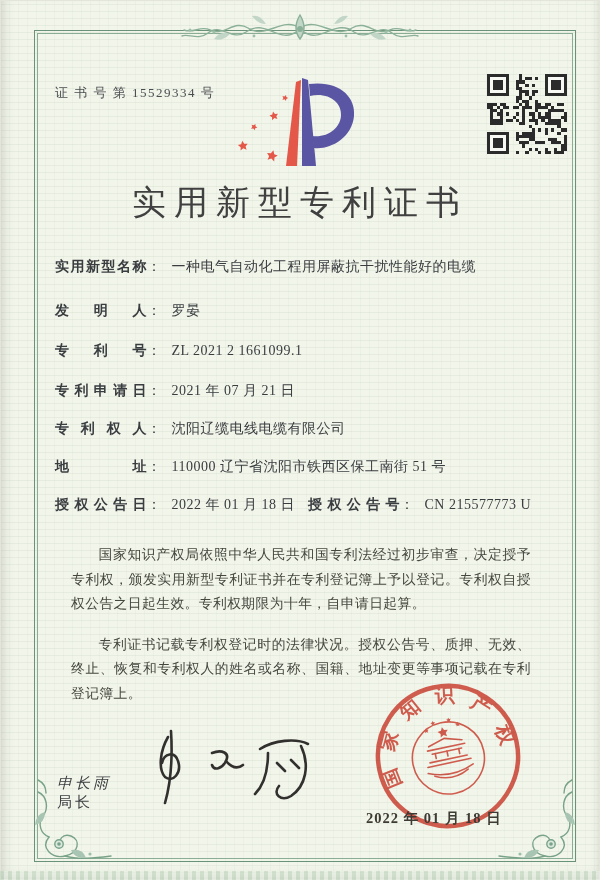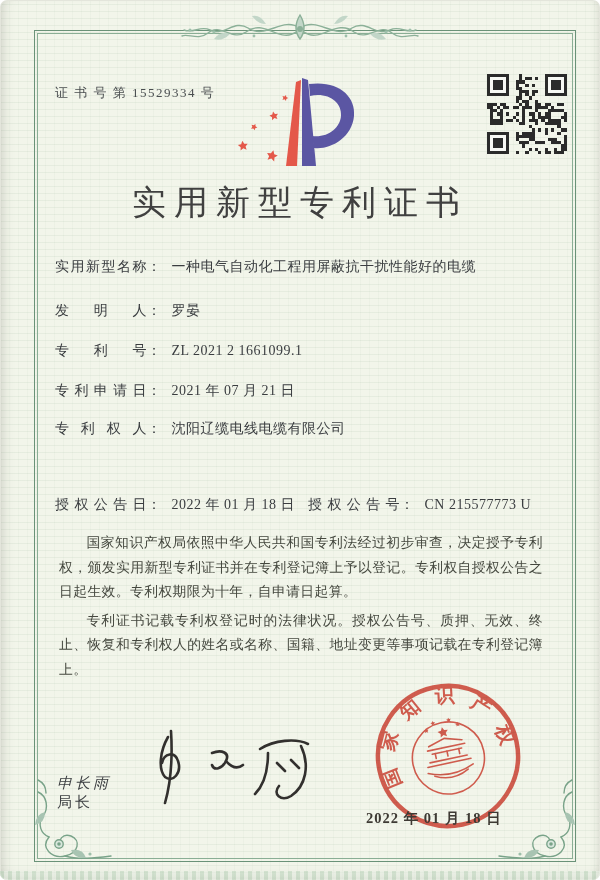--- a/index.html
+++ b/index.html
@@ -6,38 +6,38 @@
   body{width:600px;height:880px;font-family:"Liberation Serif","DejaVu Serif",serif;}
   .page{position:relative;width:600px;height:880px;overflow:hidden;
     background-color:#f2f5ea;
     background-image:
       repeating-linear-gradient(0deg, rgba(122,158,126,.10) 0 1px, transparent 1px 7px),
       repeating-linear-gradient(90deg, rgba(122,158,126,.05) 0 1px, transparent 1px 9px);
     box-shadow: inset 0 0 0 1px #e3e5db,
       inset 12px 0 14px -12px rgba(90,90,80,.35),
       inset -8px 0 10px -8px rgba(90,90,80,.25),
       inset 0 -12px 12px -10px rgba(90,90,80,.28);
-    color:#3a3d40;border-radius:7px;}
+    color:#3a3d40;}
   .frame{position:absolute;left:34px;top:30px;width:540px;height:830px;border:1px solid #6a9278;}
   .frame::after{content:'';position:absolute;inset:2px;border:1px solid #8aae95;}
   .page-edge{position:absolute;left:0;right:0;bottom:0;height:9px;opacity:.55;
     background:repeating-linear-gradient(90deg,#bcd6bd 0 4px,#e9f1e6 4px 8px);}
   .cert-no{position:absolute;left:55px;top:84px;font-size:13px;letter-spacing:1.5px;color:#4a4e50;}
   .qr{position:absolute;left:487px;top:74px;width:80px;height:80px;}
   .logo{position:absolute;left:230px;top:72px;width:140px;height:100px;}
   .title{position:absolute;left:34px;top:180px;width:524px;text-align:center;
     font-size:34px;letter-spacing:8px;text-indent:8px;color:#404040;font-weight:500;}
   .row{position:absolute;left:55px;width:500px;font-size:14px;letter-spacing:.5px;white-space:nowrap;}
-  .flabel{display:inline-block;width:92px;text-align:justify;text-align-last:justify;vertical-align:top;}
+  .flabel{display:inline-block;width:92px;text-align:justify;text-align-last:justify;vertical-align:top;font-weight:bold;}
   .fcolon{display:inline-block;margin:0 2px 0 0;}
   .fvalue{display:inline-block;margin-left:8px;}
   .grant-pair{position:absolute;top:0;font-size:14px;letter-spacing:.5px;white-space:nowrap;}
   .paras{position:absolute;left:55px;top:527px;width:492px;font-size:13.8px;line-height:24.5px;
     text-align:justify;color:#45483f;letter-spacing:.4px;}
-  .paras p{margin:4px;text-indent:2em;}
+  .paras p{margin:16px;text-indent:2em;}
   .sig-title{position:absolute;left:57px;top:745px;font-size:15px;letter-spacing:3px;color:#3c3f42;margin-top:48px;}
   .sig-name{position:absolute;left:57px;top:774px;font-size:15px;letter-spacing:3px;color:#3c3f42;font-style:italic;}
   .sig-hand{position:absolute;left:138px;top:724px;width:200px;height:86px;}
   .seal{position:absolute;left:372px;top:680px;width:152px;height:152px;}
   .seal-date{position:absolute;left:366px;top:809px;font-size:14.5px;font-weight:600;
     letter-spacing:1px;color:#3e3a34;z-index:5;}
   .footer{position:absolute;left:34px;top:836px;width:542px;text-align:center;
     font-size:12.5px;letter-spacing:2px;color:#46494b;margin-top:48px;}
   .ornament{position:absolute;left:170px;top:6px;width:260px;height:52px;}
   .corner{position:absolute;width:95px;height:95px;}
@@ -314,20 +314,23 @@
   </div>
   <div class="row" style="top:342px">
     <span class="flabel">专利号</span><span class="fcolon">：</span><span class="fvalue">ZL 2021 2 1661099.1</span>
   </div>
   <div class="row" style="top:382px">
     <span class="flabel">专利申请日</span><span class="fcolon">：</span><span class="fvalue">2021 年 07 月 21 日</span>
   </div>
   <div class="row" style="top:420px">
     <span class="flabel">专利权人</span><span class="fcolon">：</span><span class="fvalue">沈阳辽缆电线电缆有限公司</span>
   </div>
+  <div class="row" style="top:458px">
+    <span class="flabel">地址</span><span class="fcolon">：</span><span class="fvalue">110000 辽宁省沈阳市铁西区保工南街 51 号</span>
+  </div>
 
   <div class="row" style="top:496px">
     <span class="grant-pair" style="left:0">
       <span class="flabel">授权公告日</span><span class="fcolon">：</span><span class="fvalue">2022 年 01 月 18 日</span>
     </span>
     <span class="grant-pair" style="left:253px">
       <span class="flabel">授权公告号</span><span class="fcolon">：</span><span class="fvalue">CN 215577773 U</span>
     </span>
   </div>
 

